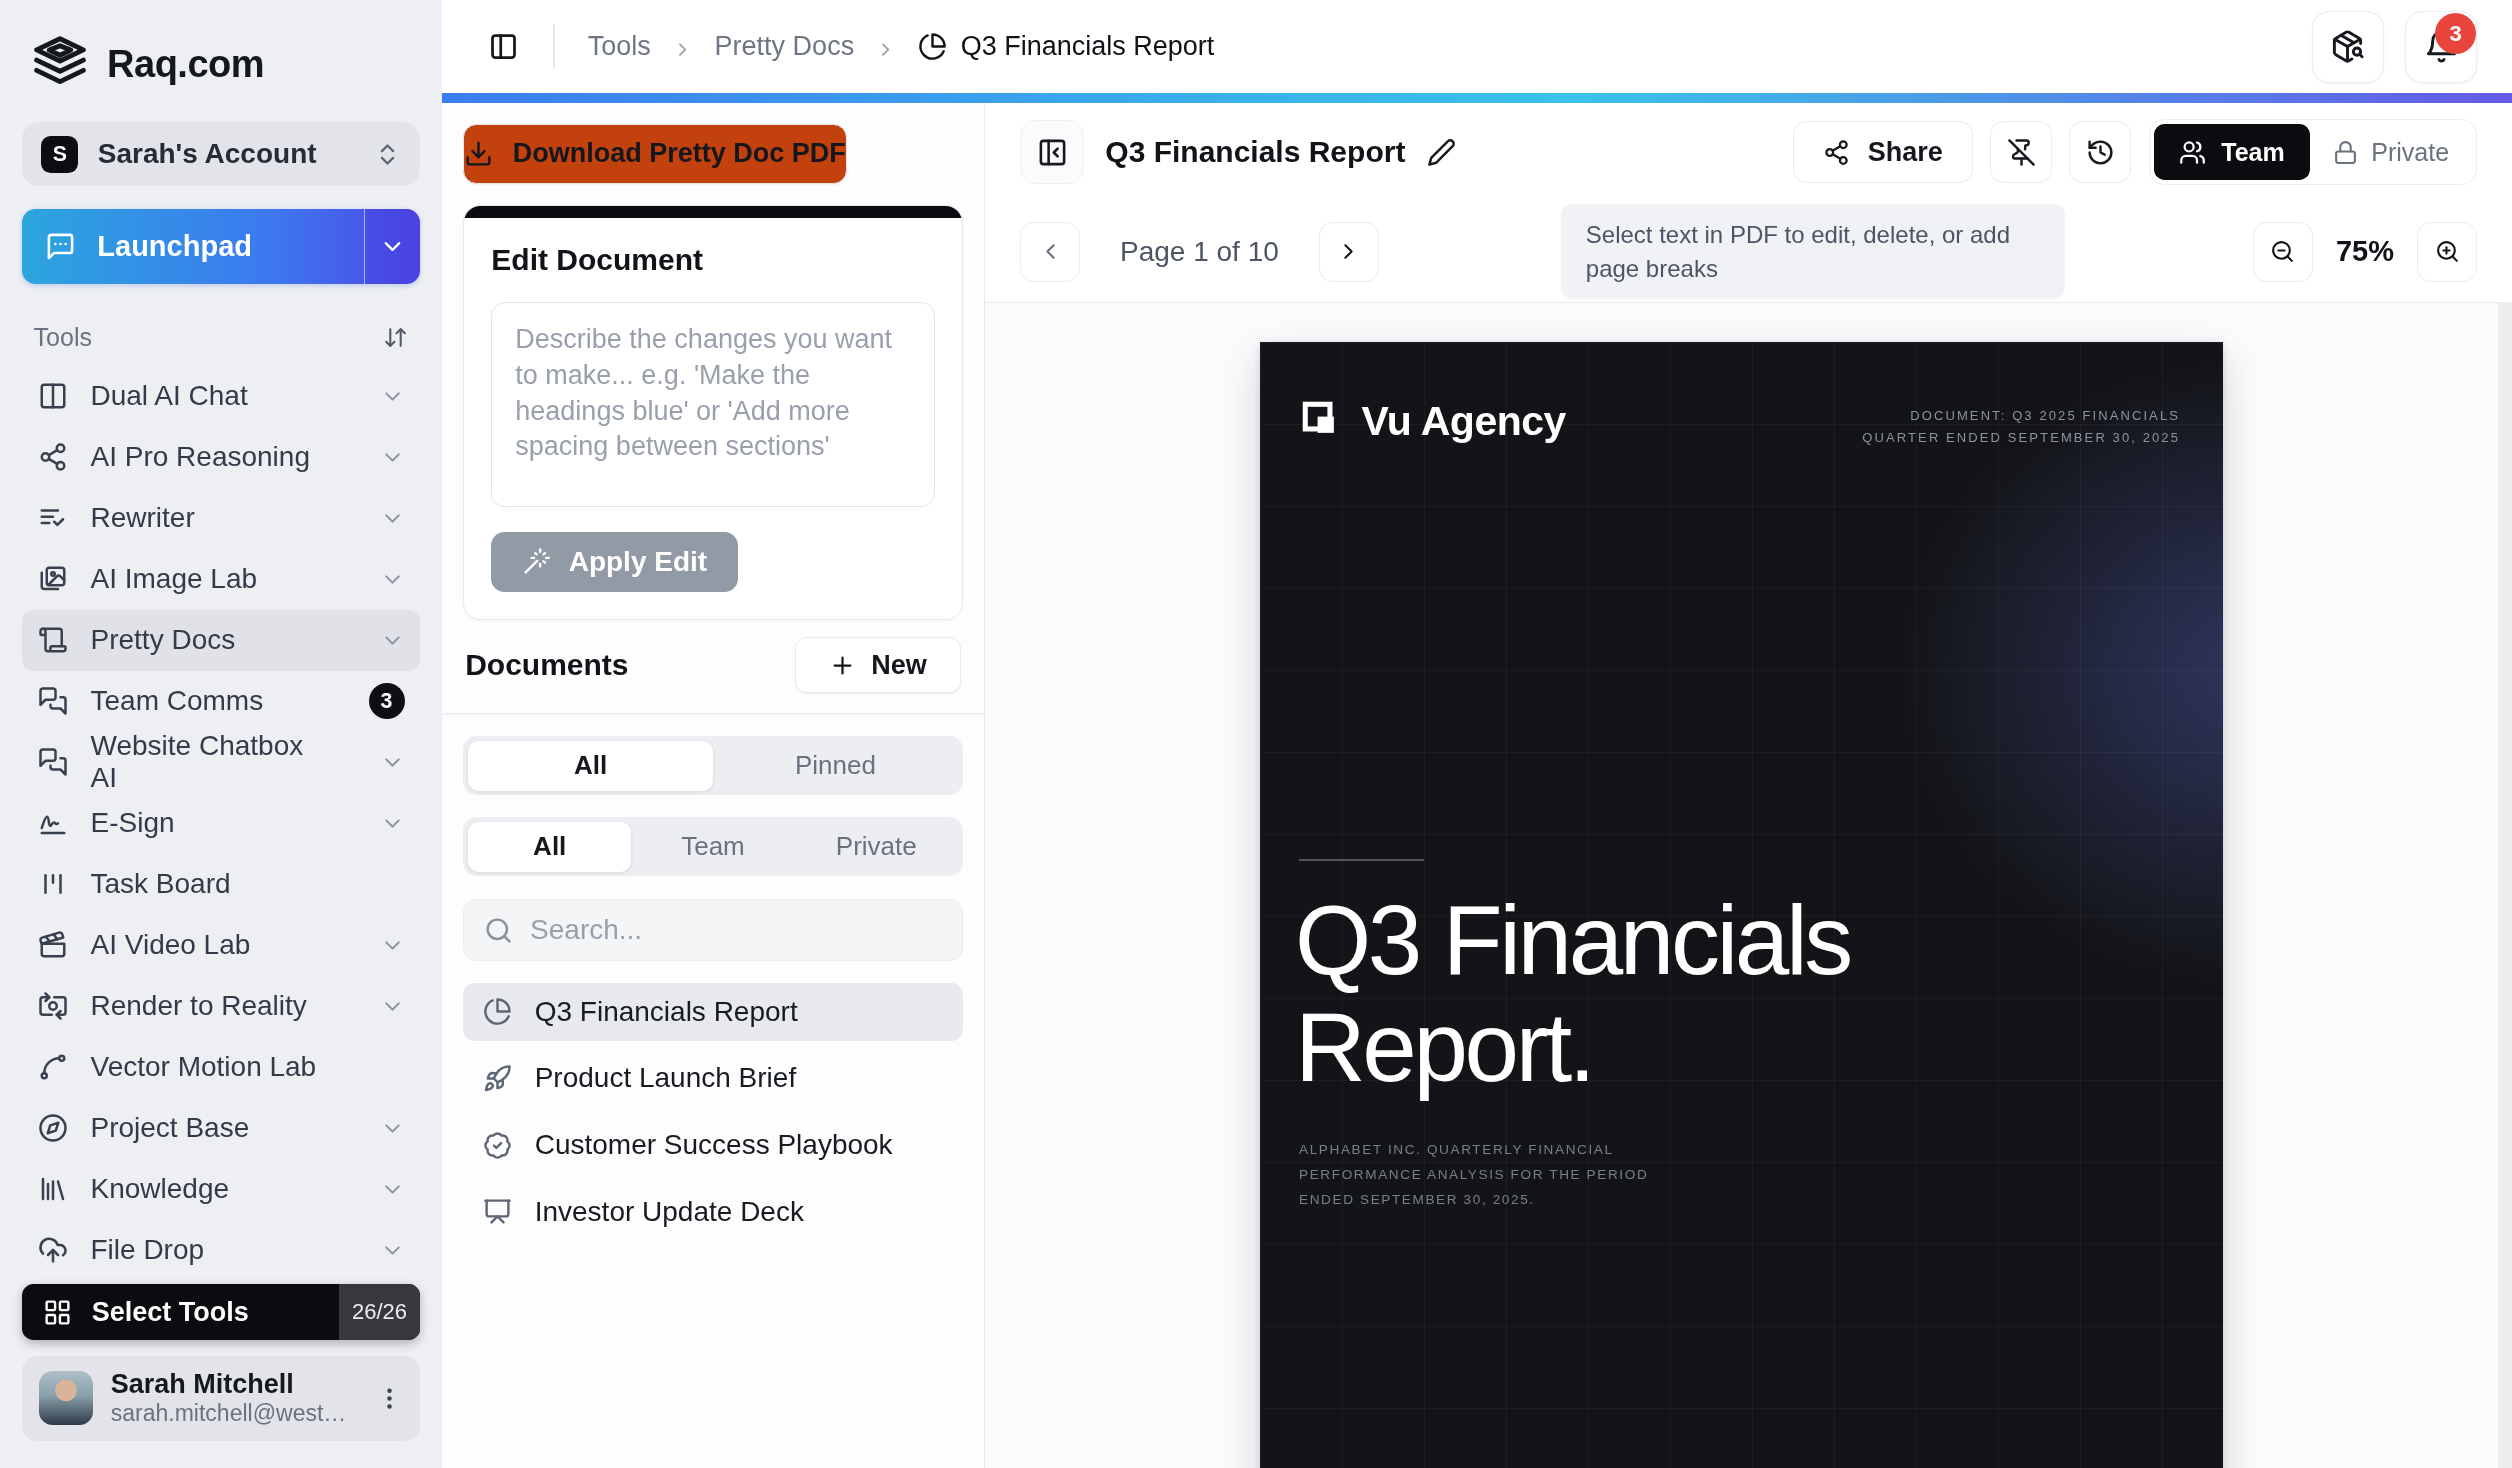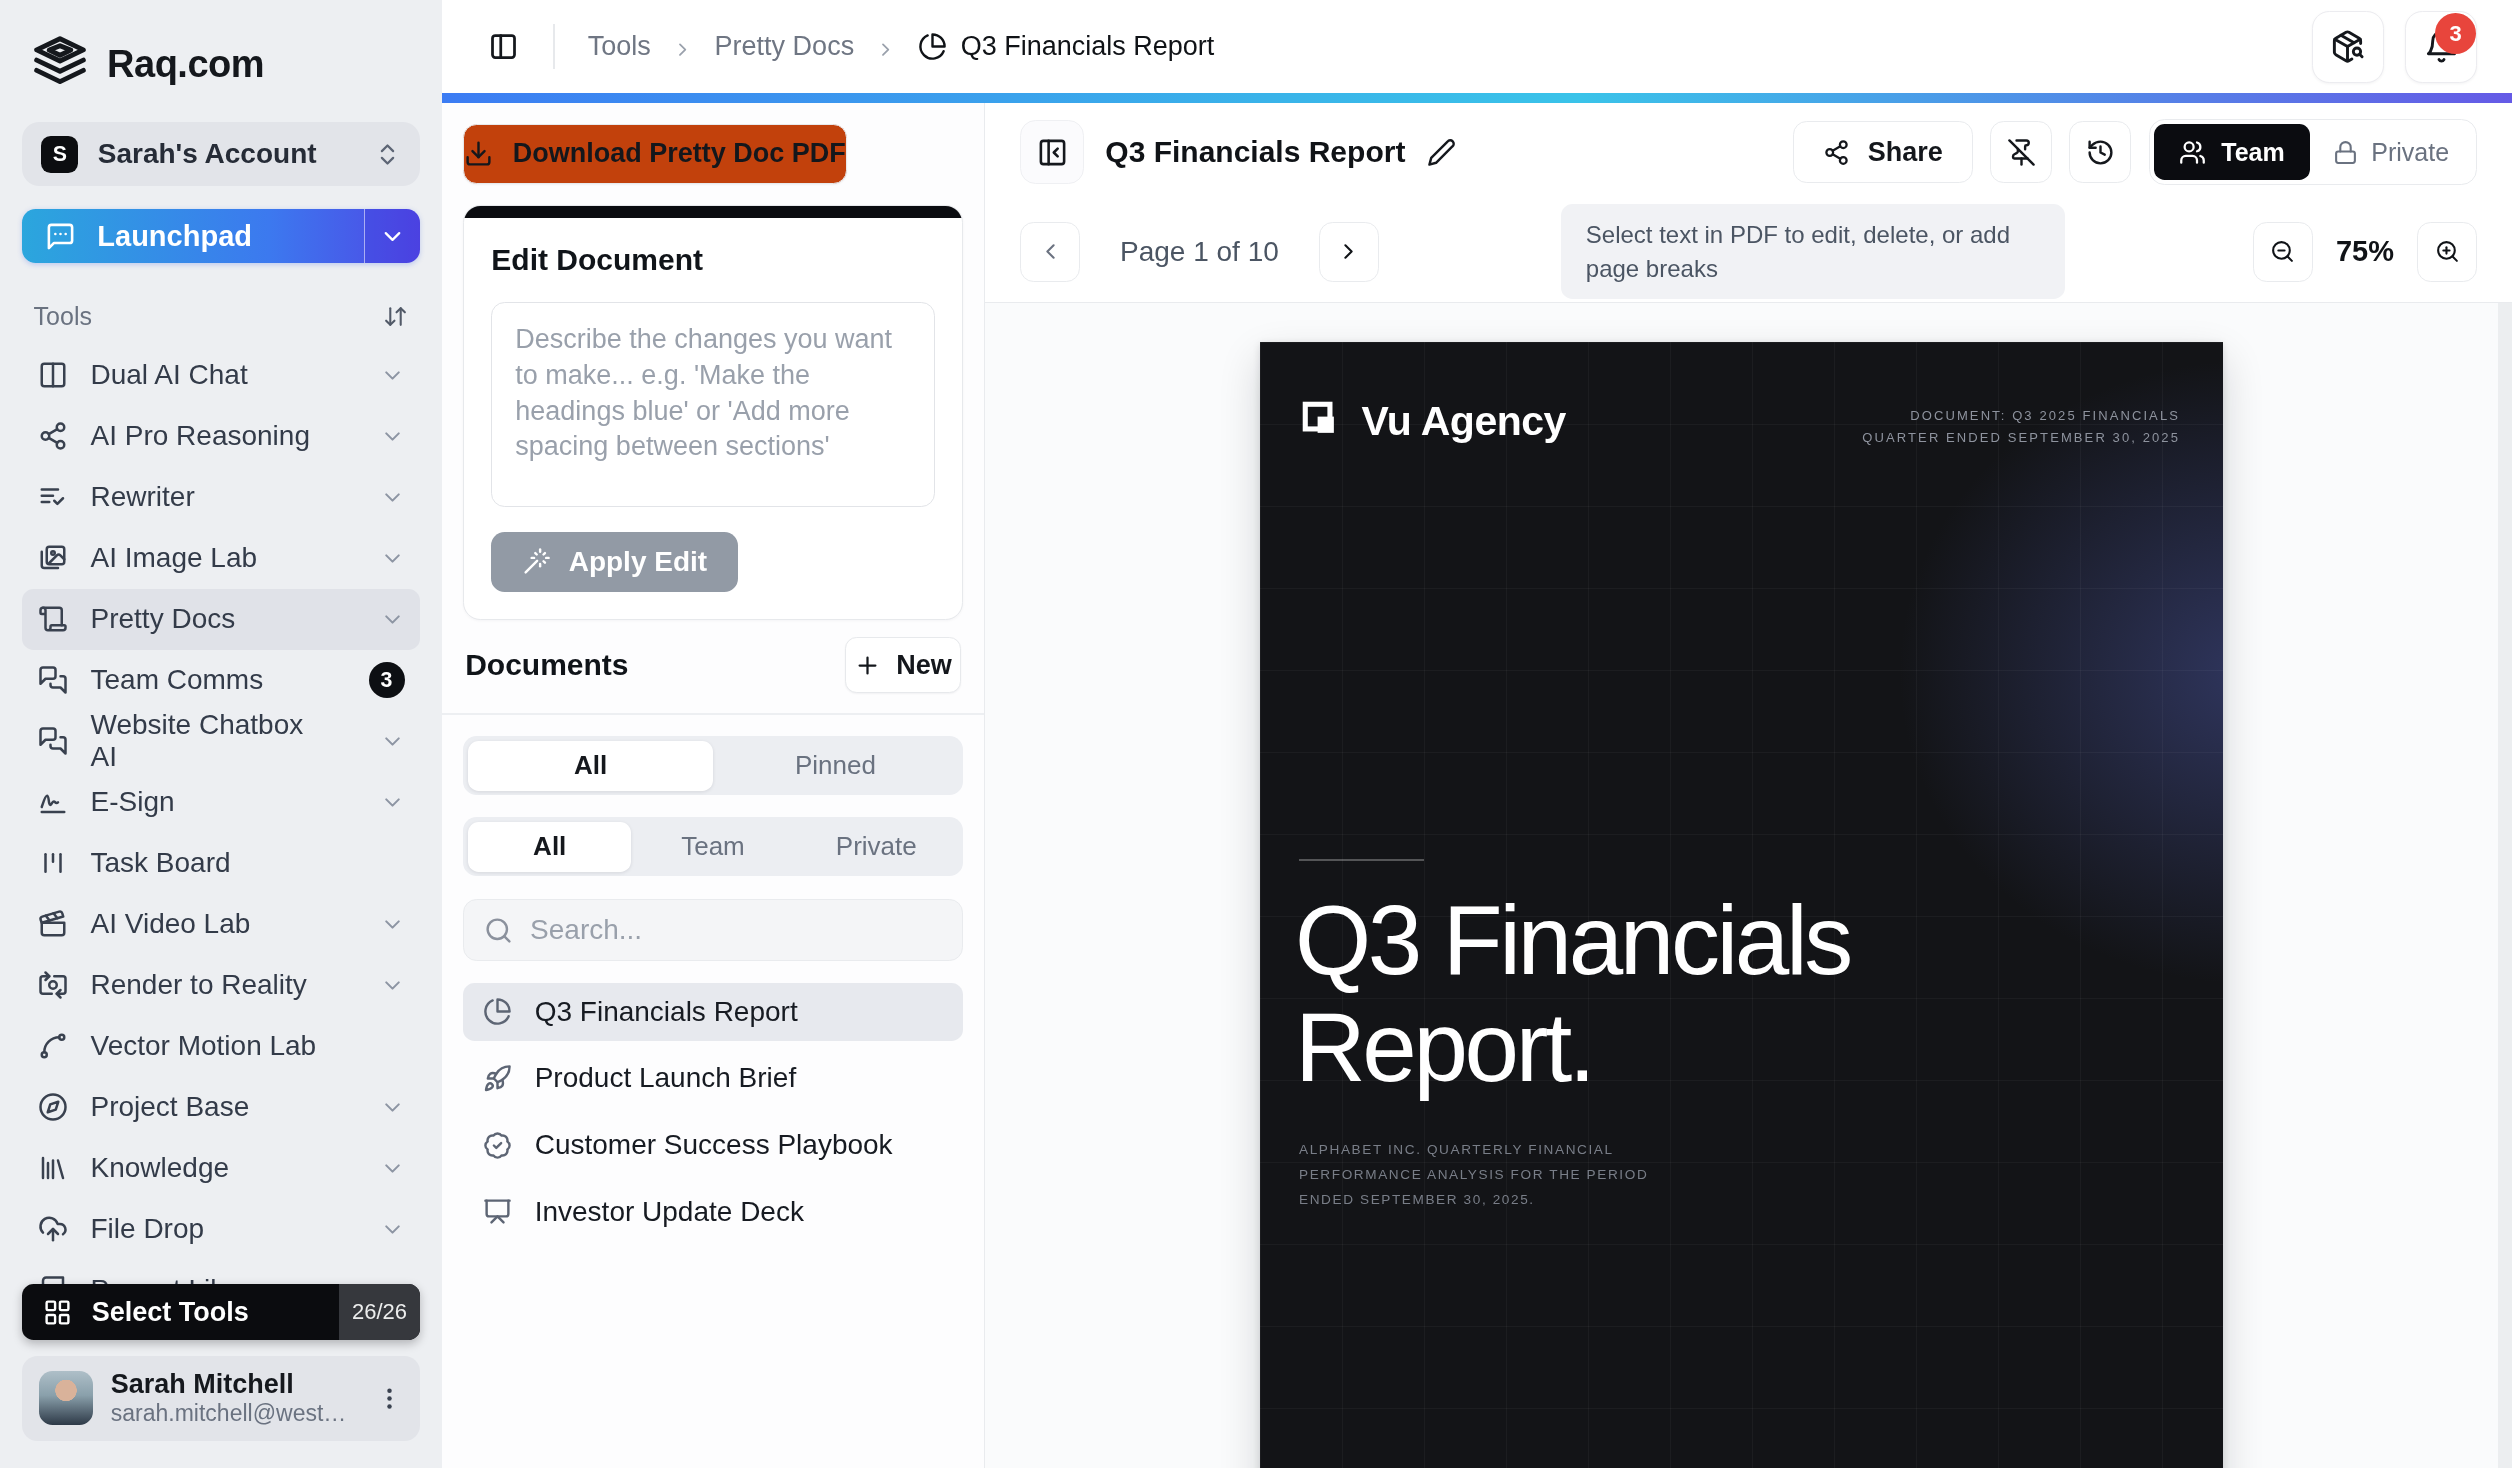--- a/index.html
+++ b/index.html
@@ -11,21 +11,21 @@
   .sidebar { flex:0 0 442px; width:442px; padding:0 22px; position:relative; overflow:hidden; }
   .logo-row { display:flex; align-items:center; gap:19.4px; padding:33px 9.7px 0; height:95px; }
   .logo-mark svg { width:56px; height:56px; }
   .brand-name { font-size:38px; font-weight:700; color:#15181d; letter-spacing:-0.5px; }
 
   .account { margin-top:27px; height:64px; background:#e2e4e9; border-radius:17.4px; display:flex; align-items:center; gap:19.4px; padding:0 19.4px; cursor:pointer; }
   .account-avatar { width:37px; height:37px; background:#0c0d10; border-radius:9.7px; color:#fff; font-size:21.3px; font-weight:600; display:grid; place-items:center; }
   .account-label { font-size:28px; font-weight:600; color:#262c37; flex:1; }
   .account svg { width:27px; height:27px; color:#5d6575; }
 
-  .launchpad { margin-top:23px; height:54px; border-radius:13.6px; display:flex; overflow:hidden; color:#fff; background:linear-gradient(90deg,#2ba6dd 0%,#3c79ef 62%,#4f46e5 100%); box-shadow:0 1.9px 5.8px rgba(59,100,230,.25); cursor:pointer; }
+  .launchpad { margin-top:23px; height:75px; border-radius:13.6px; display:flex; overflow:hidden; color:#fff; background:linear-gradient(90deg,#2ba6dd 0%,#3c79ef 62%,#4f46e5 100%); box-shadow:0 1.9px 5.8px rgba(59,100,230,.25); cursor:pointer; }
   .launchpad-main { flex:1; display:flex; align-items:center; gap:21.3px; padding:0 23px; }
   .launchpad-main svg { width:31px; height:31px; }
   .launchpad-label { font-size:29px; font-weight:600; }
   .launchpad-caret { width:56px; border-left:1.9px solid rgba(255,255,255,.55); display:grid; place-items:center; background:rgba(63,53,216,.25); }
   .launchpad-caret svg { width:27px; height:27px; }
 
   .tools-head { margin:39px 11.6px 0; height:29px; display:flex; align-items:center; justify-content:space-between; color:#6a7280; font-size:25px; }
   .tools-head svg { width:25px; height:25px; color:#525a68; }
 
   .nav { margin-top:13.6px; }
@@ -83,21 +83,21 @@
   .edit-body { padding:25px 27px 27px; }
   .edit-title { font-size:30px; font-weight:700; color:#101419; }
   .edit-textarea { margin-top:25px; display:block; width:100%; height:205px; border:1.9px solid #e2e4e8; border-radius:13.6px; background:#fff; padding:19.4px 23px; font-family:"Liberation Sans", sans-serif; font-size:27px; line-height:1.32; color:#1a1f28; resize:none; outline:none; }
   .edit-textarea::placeholder { color:#99a0ab; }
   .apply-row { display:flex; justify-content:flex-start; margin-top:25px; }
   .apply-btn { height:60px; padding:0 31px; background:#929aa5; border:none; border-radius:13.6px; color:#fff; display:flex; align-items:center; gap:17.4px; font-size:28px; font-weight:600; font-family:"Liberation Sans", sans-serif; cursor:pointer; }
   .apply-btn svg { width:29px; height:29px; }
 
   .docs-head { margin-top:17.4px; display:flex; align-items:center; justify-content:space-between; padding:0 1.9px; }
   .docs-title { font-size:30px; font-weight:700; color:#101419; }
-  .new-btn { height:56px; padding:0 8px; border:1.9px solid #e7e9ec; border-radius:11.6px; background:#fff; display:flex; align-items:center; gap:15.5px; font-size:27px; font-weight:600; color:#14171c; cursor:pointer; box-shadow:0 1px 1.9px rgba(16,24,40,.05);margin-left:20px; }
+  .new-btn { height:56px; padding:0 33px; border:1.9px solid #e7e9ec; border-radius:11.6px; background:#fff; display:flex; align-items:center; gap:15.5px; font-size:27px; font-weight:600; color:#14171c; cursor:pointer; box-shadow:0 1px 1.9px rgba(16,24,40,.05);margin-left:20px; }
   .new-btn svg { width:27px; height:27px; }
   .docs-divider { height:1.9px; background:#edeff2; margin:19.4px -21.3px 0; }
 
   .seg { margin-top:21.3px; background:#eceef2; border-radius:13.6px; padding:4.8px; display:flex; }
   .seg-item { flex:1; height:50px; display:grid; place-items:center; font-size:26px; color:#6a7280; font-weight:500; border-radius:10.7px; cursor:pointer; }
   .seg-item.active { background:#fff; color:#15181d; font-weight:600; box-shadow:0 1px 3.9px rgba(16,24,40,.10); }
 
   .search-box { margin-top:23px; height:62px; background:#f4f5f7; border:1.9px solid #e9ebee; border-radius:13.6px; display:flex; align-items:center; gap:17.4px; padding:0 19.4px; }
   .search-box svg { width:29px; height:29px; color:#8b919d; }
   .search-input { border:none; outline:none; background:transparent; flex:1; font-size:28px; color:#1a1f28; font-family:"Liberation Sans", sans-serif; }

